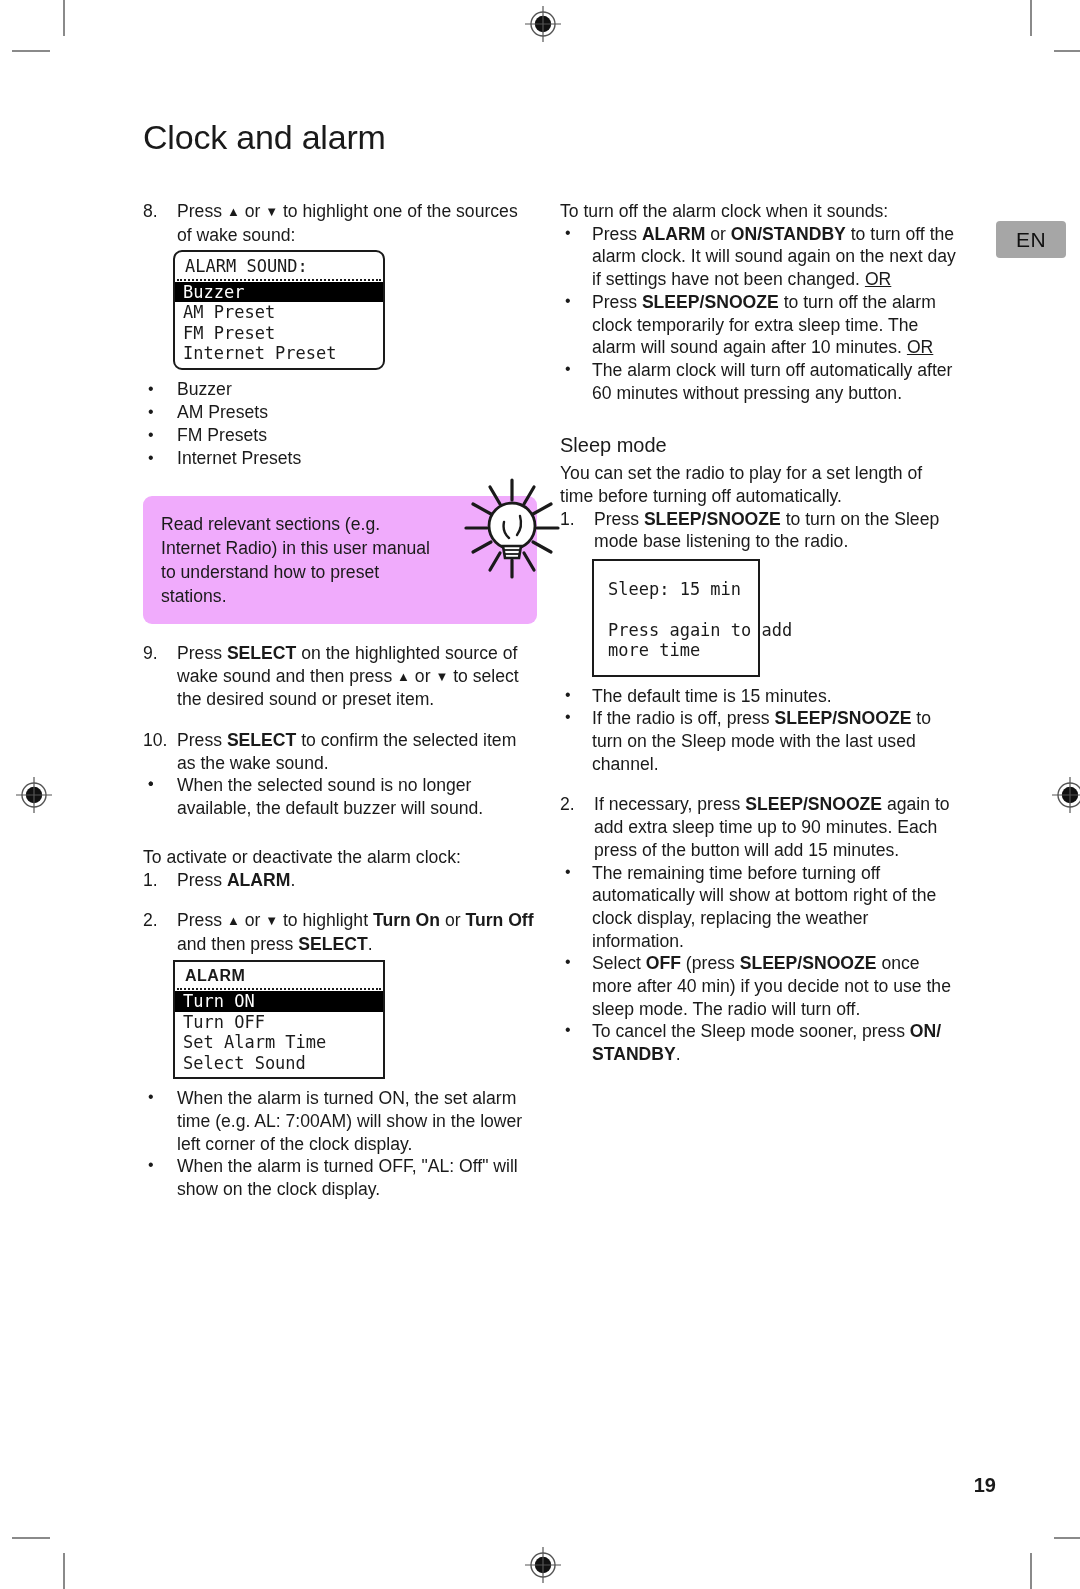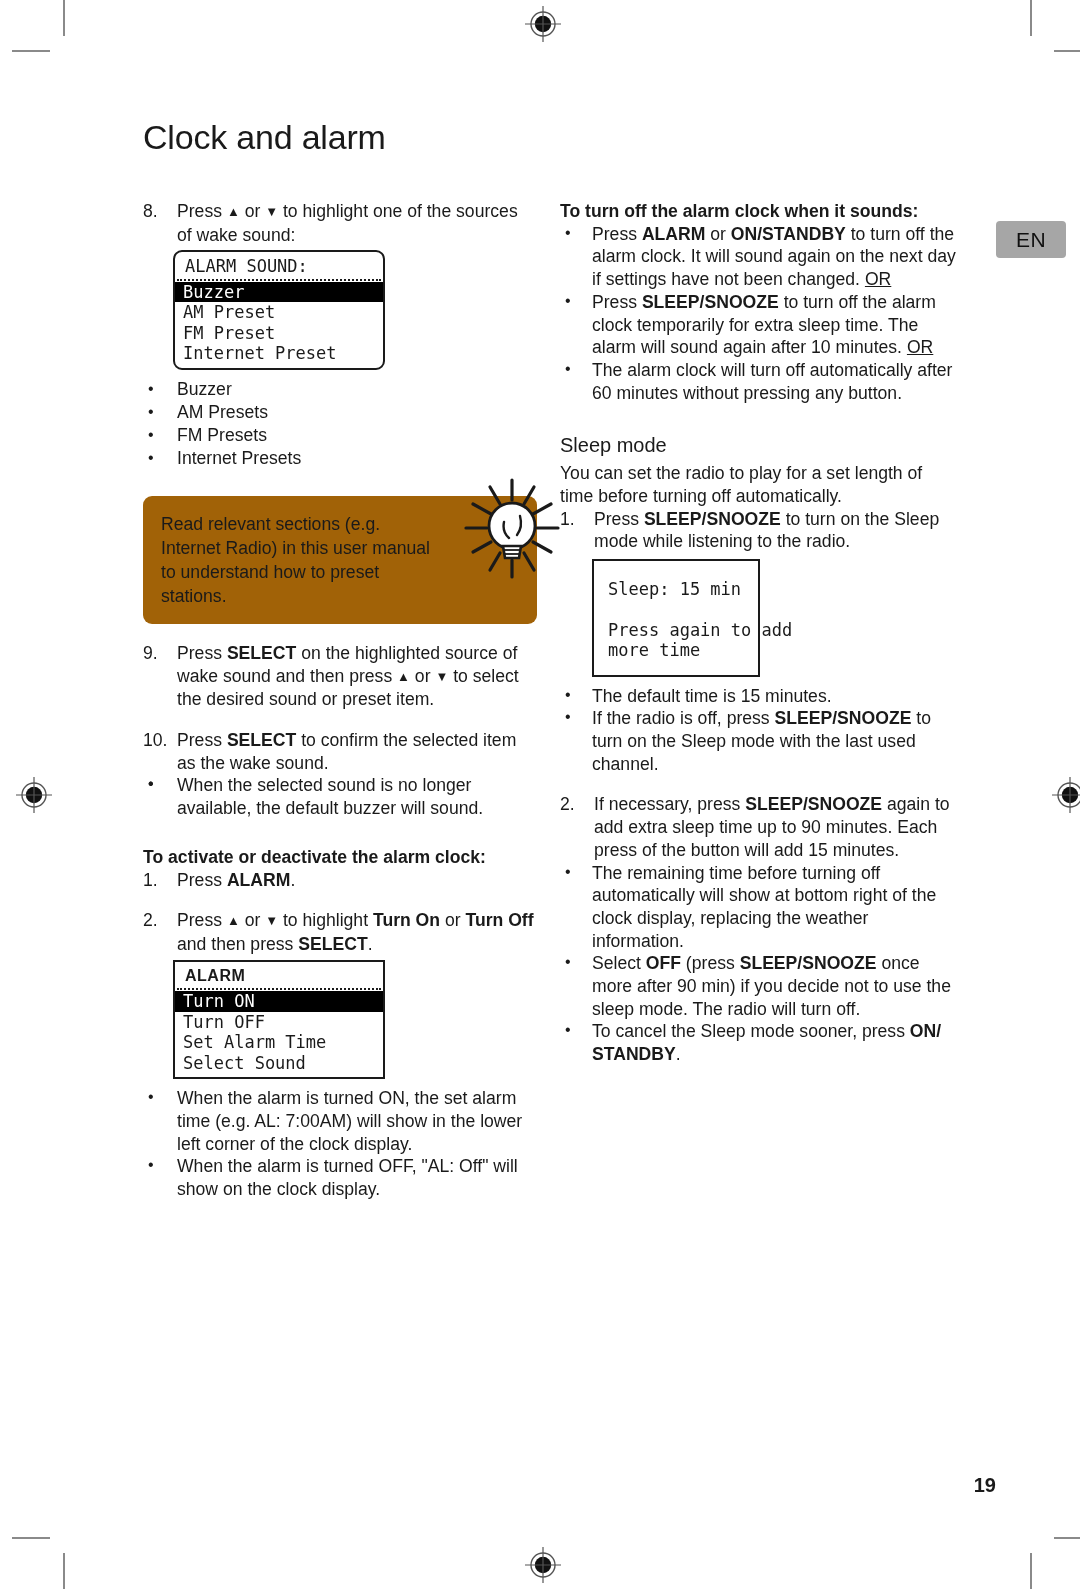--- a/index.html
+++ b/index.html
@@ -79,21 +79,21 @@
     text-align: left;
   }
   .bul-item > .marker { font-size: 16px; left: 5px; top: -1px; }
   .bul-item.tight { padding-left: 32px; }
 
   .gap-sm { height: 8px; }
   .gap-md { height: 18px; }
   .gap-lg { height: 26px; }
 
   .bold { font-weight: bold; }
-  .head-bold { font-weight: bold; }
+  .head-bold { font-weight: normal; }
   .und { text-decoration: underline; }
 
   .arrow { font-size: 13px; vertical-align: 1px; letter-spacing: 0; }
 
   
   .lcd {
     border: 2px solid #1a1a1a;
     background: #fff;
     font-family: "DejaVu Sans Mono", "Liberation Mono", monospace;
     font-size: 17px;
@@ -128,21 +128,21 @@
   .lcd-note .ln { white-space: pre; }
   .lcd-note .spacer { height: 20px; }
 
   
   .tip {
     position: relative;
     margin-top: 26px;
     margin-left: 0px;
     width: 394px;
     min-height: 92px;
-    background: #a16207;
+    background: #f0abfc;
     border-radius: 9px;
     box-sizing: border-box;
     padding: 16px 100px 16px 18px;
     font-size: 17.6px;
     line-height: 24px;
   }
   .tip-bulb {
     position: absolute;
     right: -27px;
     top: -22px;
@@ -354,21 +354,21 @@
       <span>The alarm clock will turn off automatically after 60 minutes without pressing any button.</span>
     </div>
 
     <div class="gap-lg"></div>
 
     <div class="sec-head">Sleep mode</div>
     <div>You can set the radio to play for a set length of time before turning off automatically.</div>
 
     <div class="num-item">
       <span class="marker">1.</span>
-      <span><span>Press </span><span class="bold">SLEEP/SNOOZE</span><span> to turn on the Sleep mode while listening to the radio.</span></span>
+      <span><span>Press </span><span class="bold">SLEEP/SNOOZE</span><span> to turn on the Sleep mode base listening to the radio.</span></span>
     </div>
 
     <div class="lcd lcd-note" style="margin-top:6px;">
       <div class="ln">Sleep: 15 min</div>
       <div class="spacer"></div>
       <div class="ln">Press again to add</div>
       <div class="ln">more time</div>
     </div>
 
     <div class="gap-sm"></div>
@@ -389,21 +389,21 @@
       <span><span>If necessary, press </span><span class="bold">SLEEP/SNOOZE</span><span> again to add extra sleep time up to 90 minutes. Each press of the button will add 15 minutes.</span></span>
     </div>
 
     <div class="bul-item tight">
       <span class="marker">•</span>
       <span>The remaining time before turning off automatically will show at bottom right of the clock display, replacing the weather information.</span>
     </div>
 
     <div class="bul-item tight">
       <span class="marker">•</span>
-      <span><span>Select </span><span class="bold">OFF</span><span> (press </span><span class="bold">SLEEP/SNOOZE</span><span> once more after 90 min) if you decide not to use the sleep mode. The radio will turn off.</span></span>
+      <span><span>Select </span><span class="bold">OFF</span><span> (press </span><span class="bold">SLEEP/SNOOZE</span><span> once more after 40 min) if you decide not to use the sleep mode. The radio will turn off.</span></span>
     </div>
 
     <div class="bul-item tight">
       <span class="marker">•</span>
       <span><span>To cancel the Sleep mode sooner, press </span><span class="bold">ON/ STANDBY</span><span>.</span></span>
     </div>
 
   </div>
 
   <div class="page-num">19</div>

